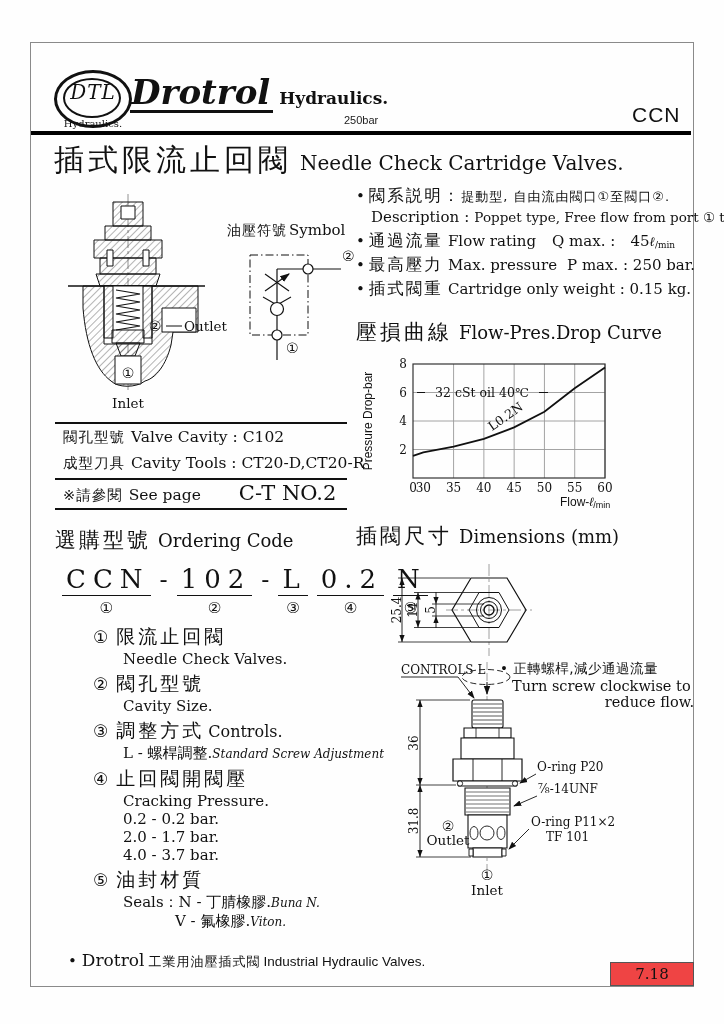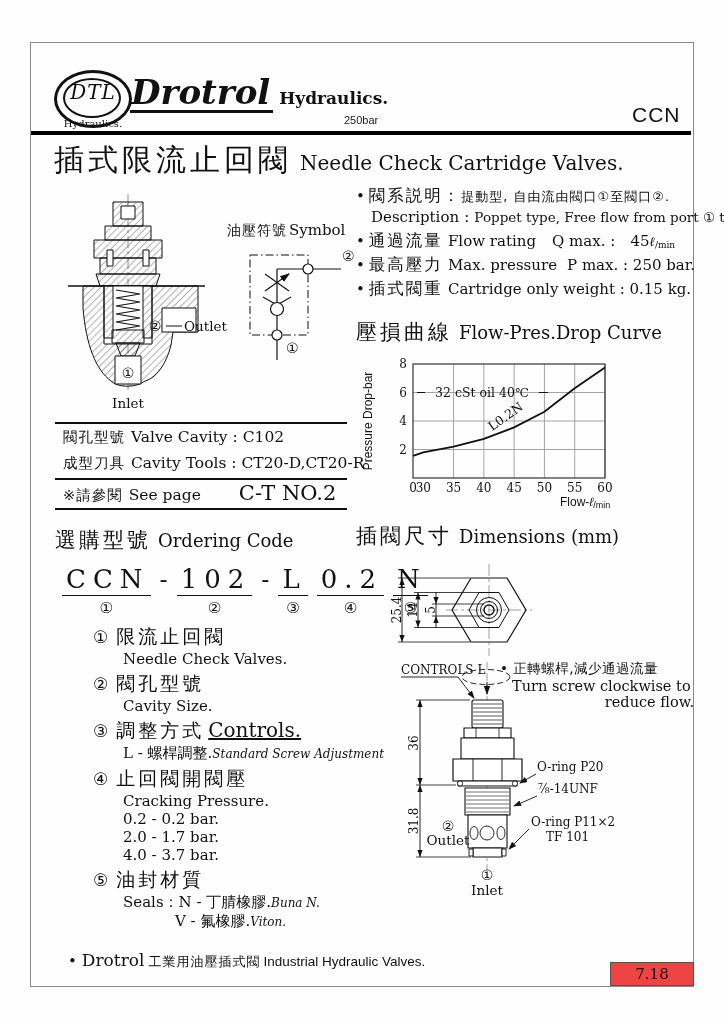--- a/index.html
+++ b/index.html
@@ -78,21 +78,21 @@
             padding:0 1px 1px 4px;line-height:30px;}
   .code-num{font:15px "DejaVu Sans",sans-serif;margin-top:3px;}
   .code-sep{font:24px "DejaVu Serif",serif;margin:2px 9px 0 0;}
 
   
   #ordering-list{left:58px;top:624px;width:300px;margin-left:35px;}
   .ord-item{margin-bottom:3px;}
   .ord-head{white-space:nowrap;line-height:24px;}
   .ord-num{font-family:"DejaVu Sans",sans-serif;font-size:17px;margin-right:8px;}
   .ord-title-cn{font-size:19px;letter-spacing:3px;}
-  .ord-title-en{font-size:20px;margin-left:4px;text-decoration:underline;}
+  .ord-title-en{font-size:16px;margin-left:4px;}
   .ord-sub{font-size:15px;line-height:18px;white-space:nowrap;}
   .ord-sub .sm{font-size:12px;font-style:italic;}
 
   
   .draw line,.draw path,.draw rect,.draw circle,.draw ellipse,.draw polyline,.draw polygon{
     vector-effect:non-scaling-stroke;}
   #symbol-label{left:227px;top:220px;white-space:nowrap;}
   #symbol-label .s-cn{font-size:14px;letter-spacing:1px;}
   #symbol-label .s-en{font-size:15px;margin-left:2px;}
   .d-text{font:12px "DejaVu Serif",serif;fill:#111;}

